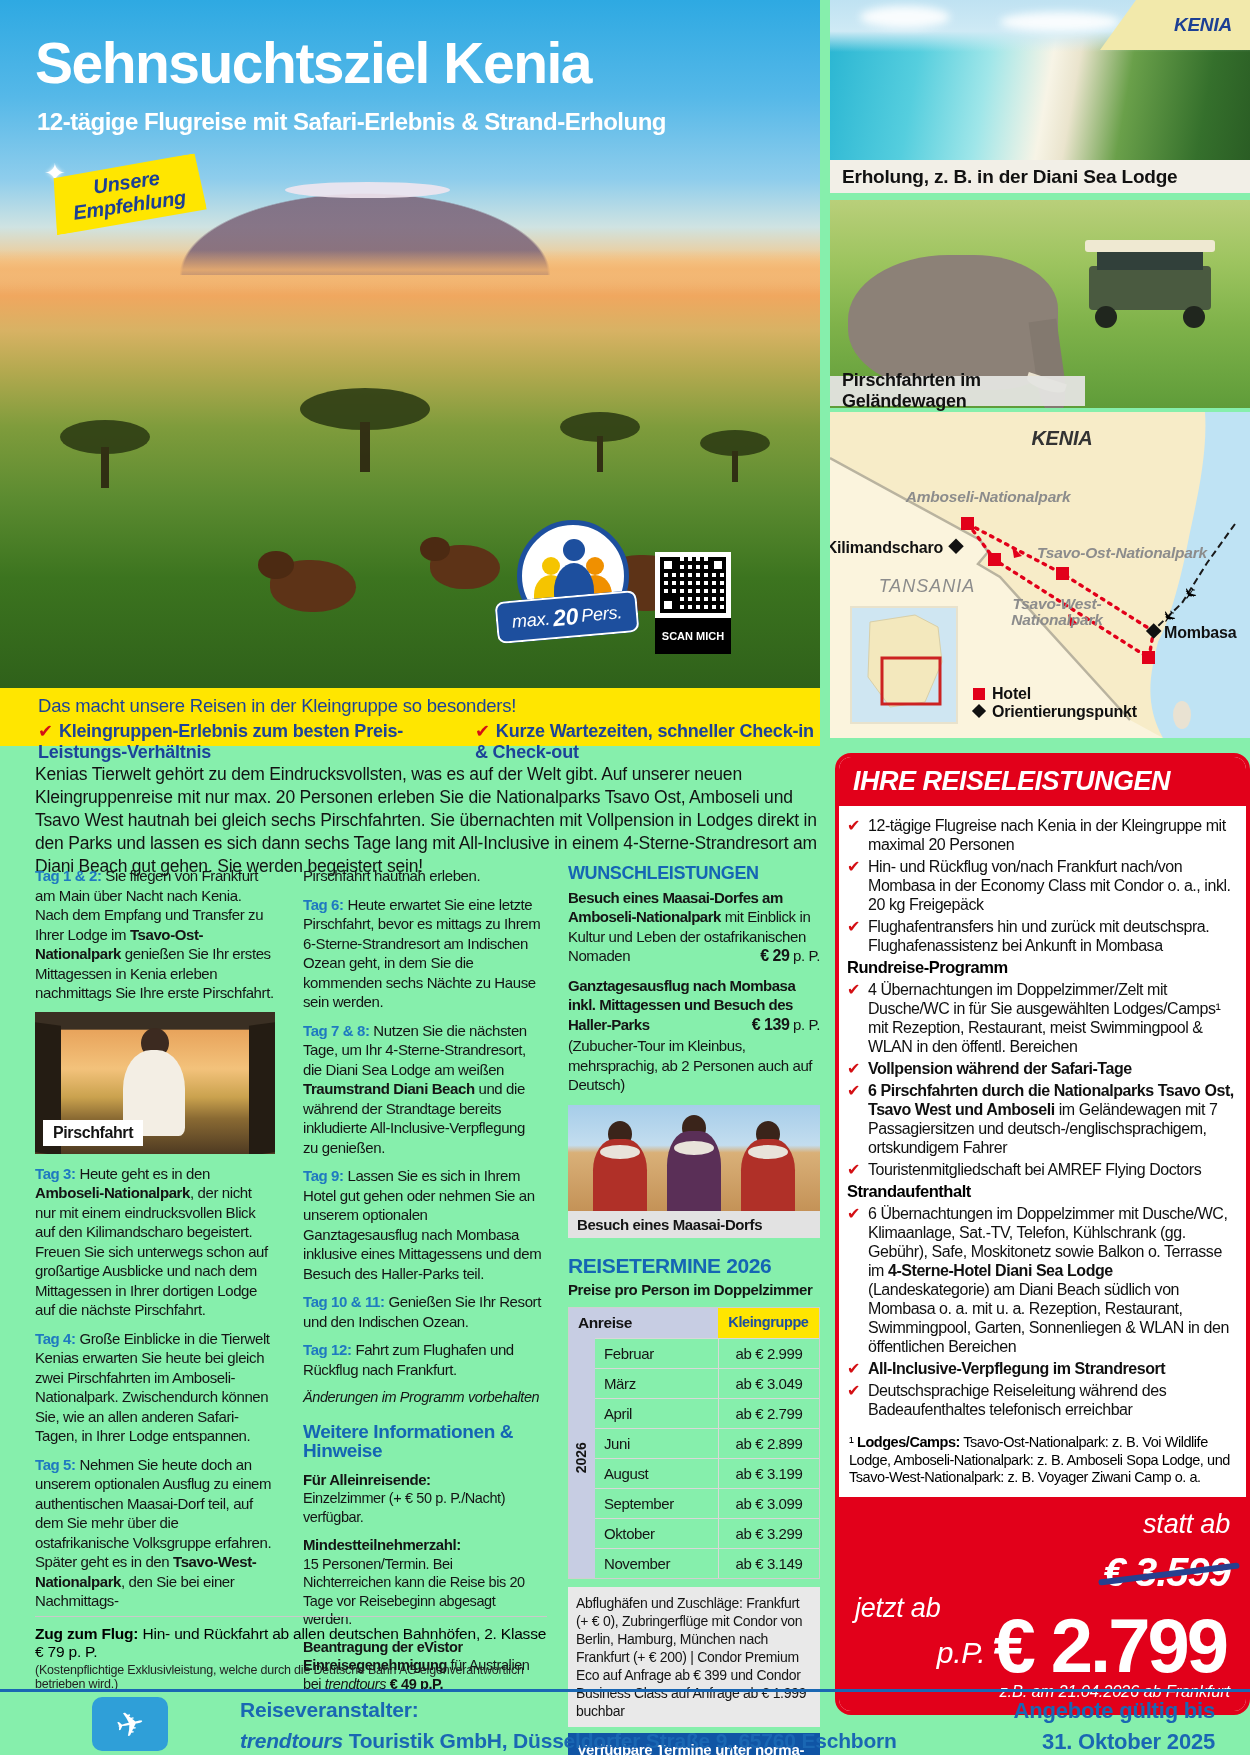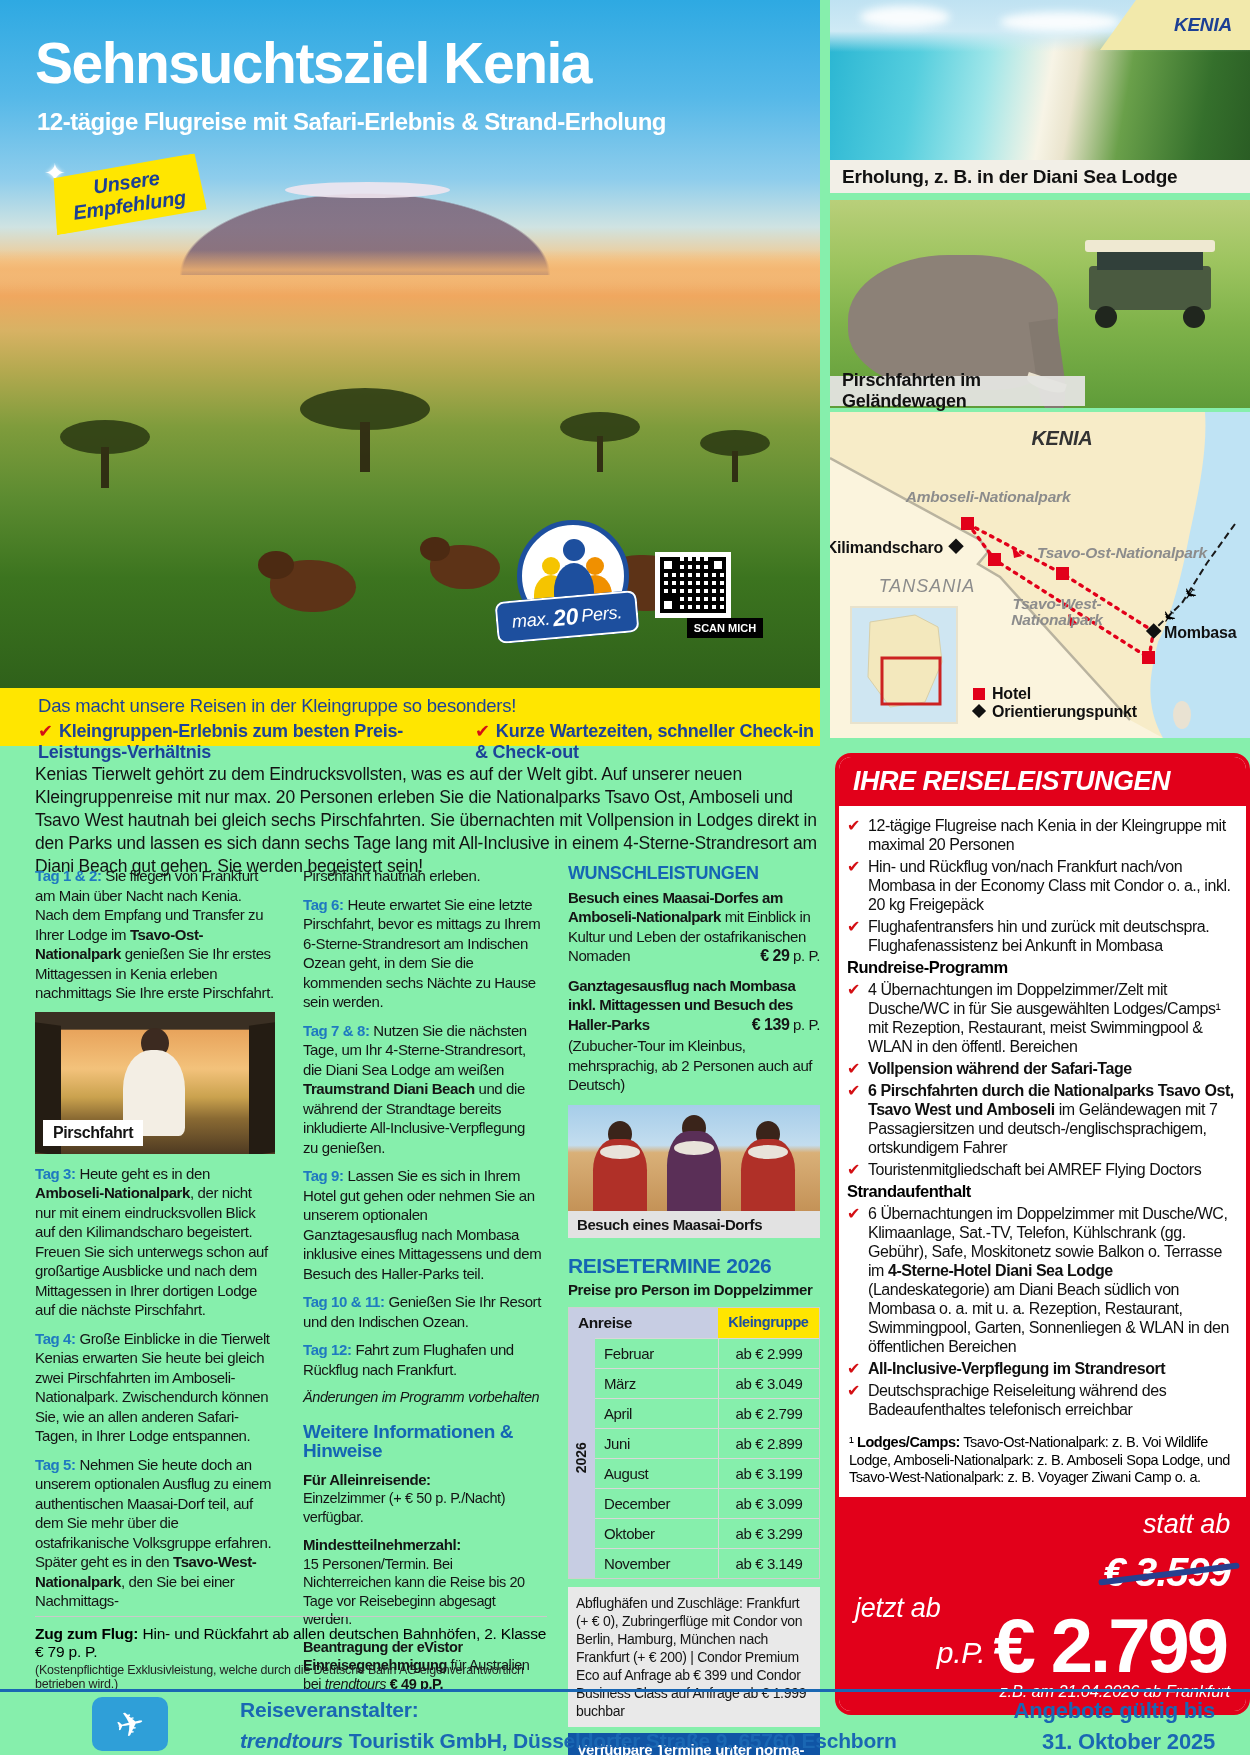--- a/index.html
+++ b/index.html
@@ -39,22 +39,22 @@
   .max-tag { position:absolute; left:496px; top:596px; width:142px; height:42px; background:#1d4f9e;
     border-radius:9px; transform:rotate(-5deg); color:#fff; display:flex; align-items:center; justify-content:center;
     font-style:italic; font-size:18px; box-shadow:0 0 0 2px #fff inset; }
   .max-tag b { font-size:23px; margin:0 3px; }
   .qr { position:absolute; left:655px; top:552px; width:76px; height:66px; background:#fff; padding:5px; }
   .qr-inner { width:100%; height:100%;
     background-image:
       repeating-linear-gradient(0deg,#000 0 4px,transparent 4px 8px),
       repeating-linear-gradient(90deg,#000 0 4px,#fff 4px 8px); position:relative; }
   .qr-eye { position:absolute; width:16px; height:16px; border:4px solid #000; background:#fff; }
-  .qr-label { position:absolute; left:655px; top:618px; width:76px; height:20px; background:#000; color:#fff;
-    font-weight:bold; font-size:11px; display:flex; align-items:center; justify-content:center; letter-spacing:0;margin-left:32px; }
+  .qr-label { position:absolute; left:655px; top:618px; width:76px; height:36px; background:#000; color:#fff;
+    font-weight:bold; font-size:11px; display:flex; align-items:center; justify-content:center; letter-spacing:0; }
 
   
   .banner { position:absolute; left:0; top:688px; width:820px; height:58px; background:#ffe600; padding:7px 0 0 38px; }
   .banner-title { color:#1c4398; font-weight:normal; font-size:18.5px; }
   .banner-items { margin-top:3px; display:flex; gap:22px; }
   .banner-item { color:#1c4398; font-weight:bold; font-size:18px; }
   .check-red { color:#d40f14; font-weight:bold; margin-right:6px; }
 
   
   .beach { position:absolute; left:830px; top:0; width:420px; height:160px; overflow:hidden;
@@ -380,21 +380,21 @@
             </div>
           <div class="row">
               <div class="m">Juni</div>
               <div class="p">ab € 2.899</div>
             </div>
           <div class="row">
               <div class="m">August</div>
               <div class="p">ab € 3.199</div>
             </div>
           <div class="row">
-              <div class="m">December</div>
+              <div class="m">September</div>
               <div class="p">ab € 3.099</div>
             </div>
           <div class="row">
               <div class="m">Oktober</div>
               <div class="p">ab € 3.299</div>
             </div>
           <div class="row">
               <div class="m">November</div>
               <div class="p">ab € 3.149</div>
             </div>

